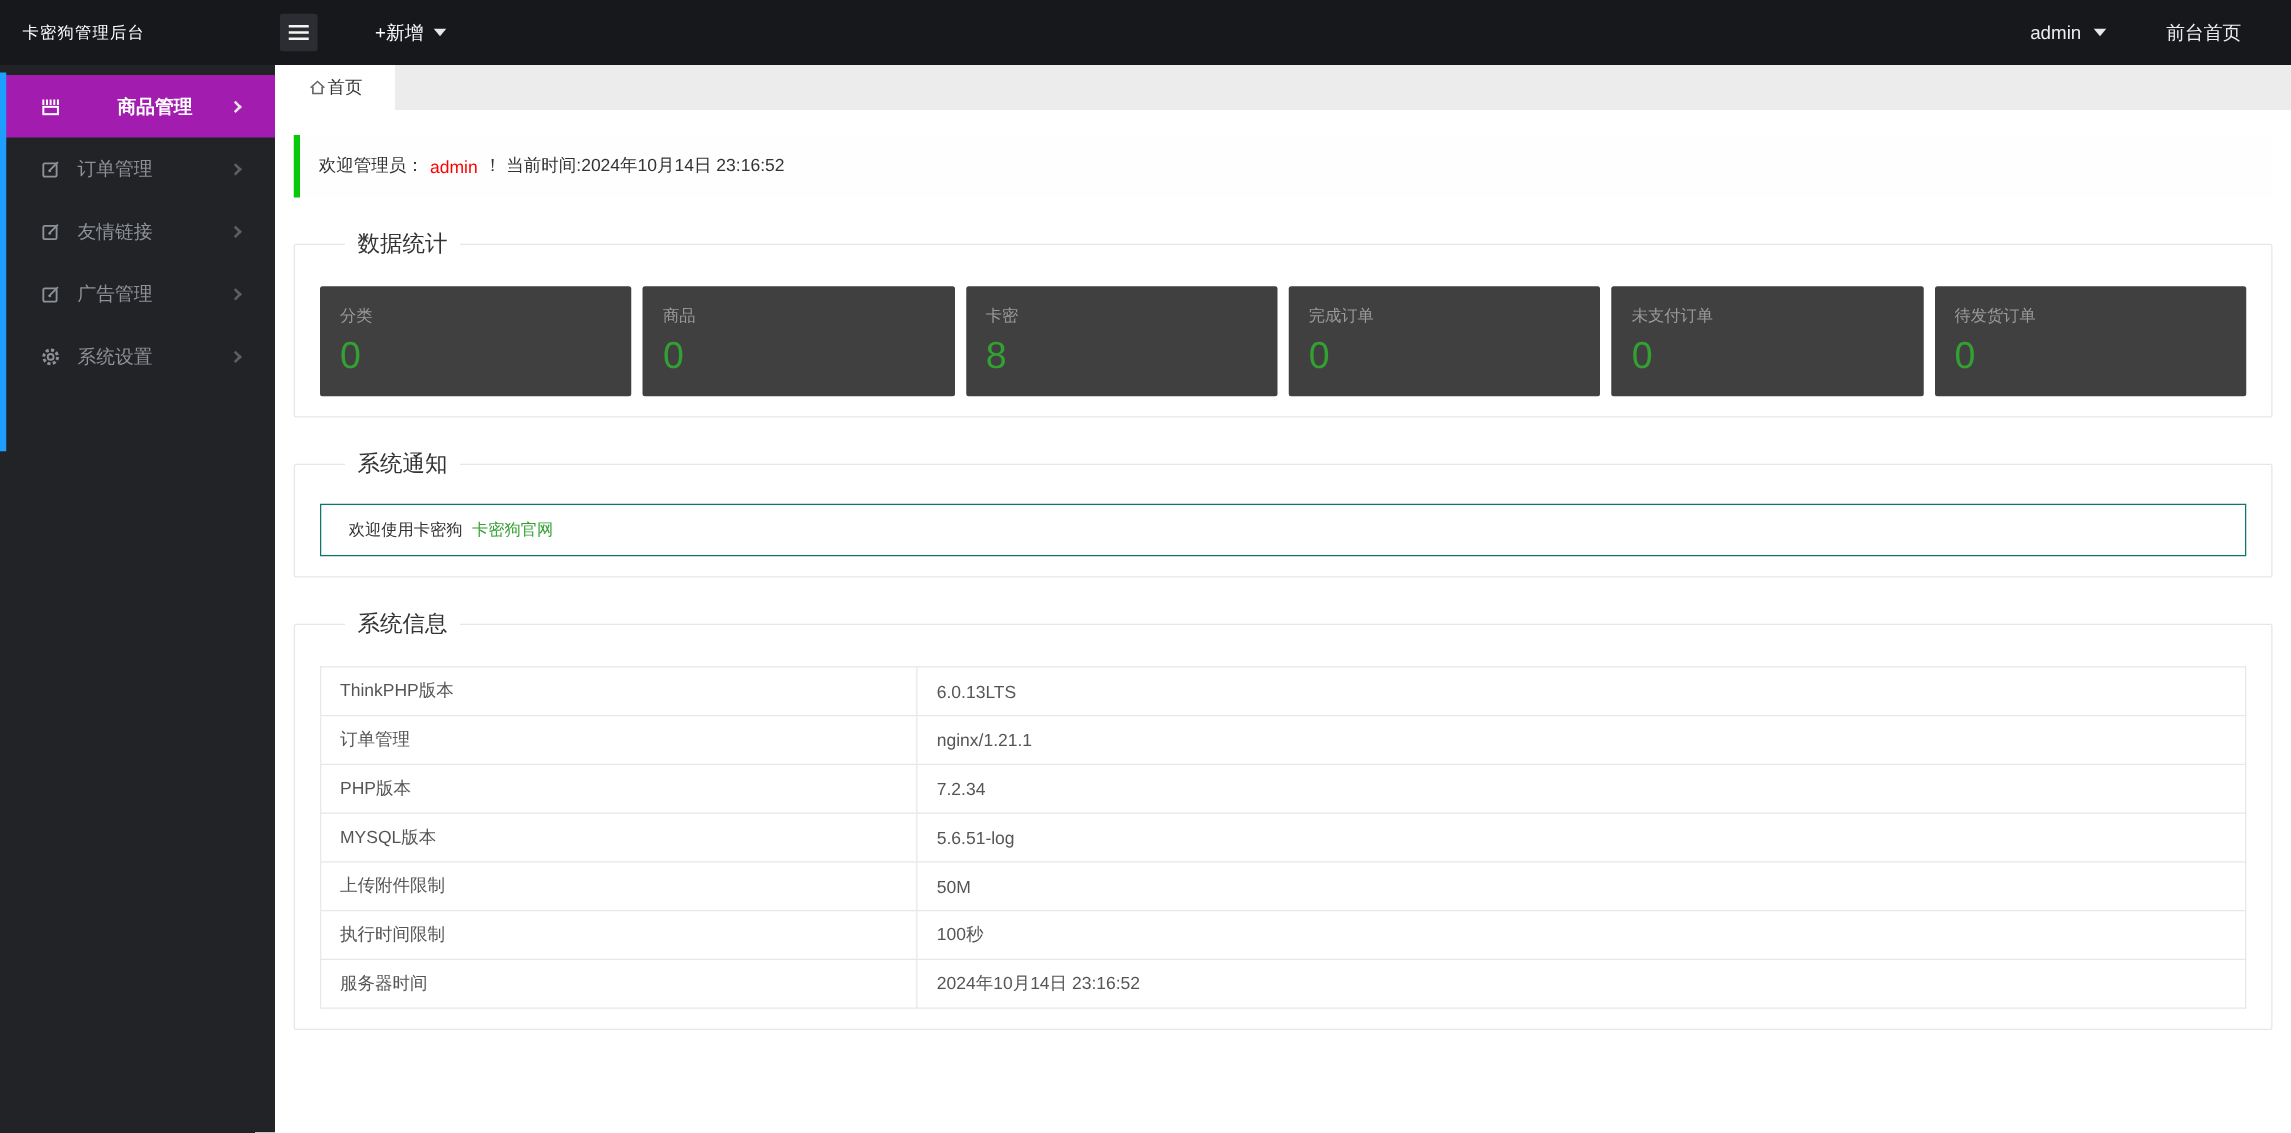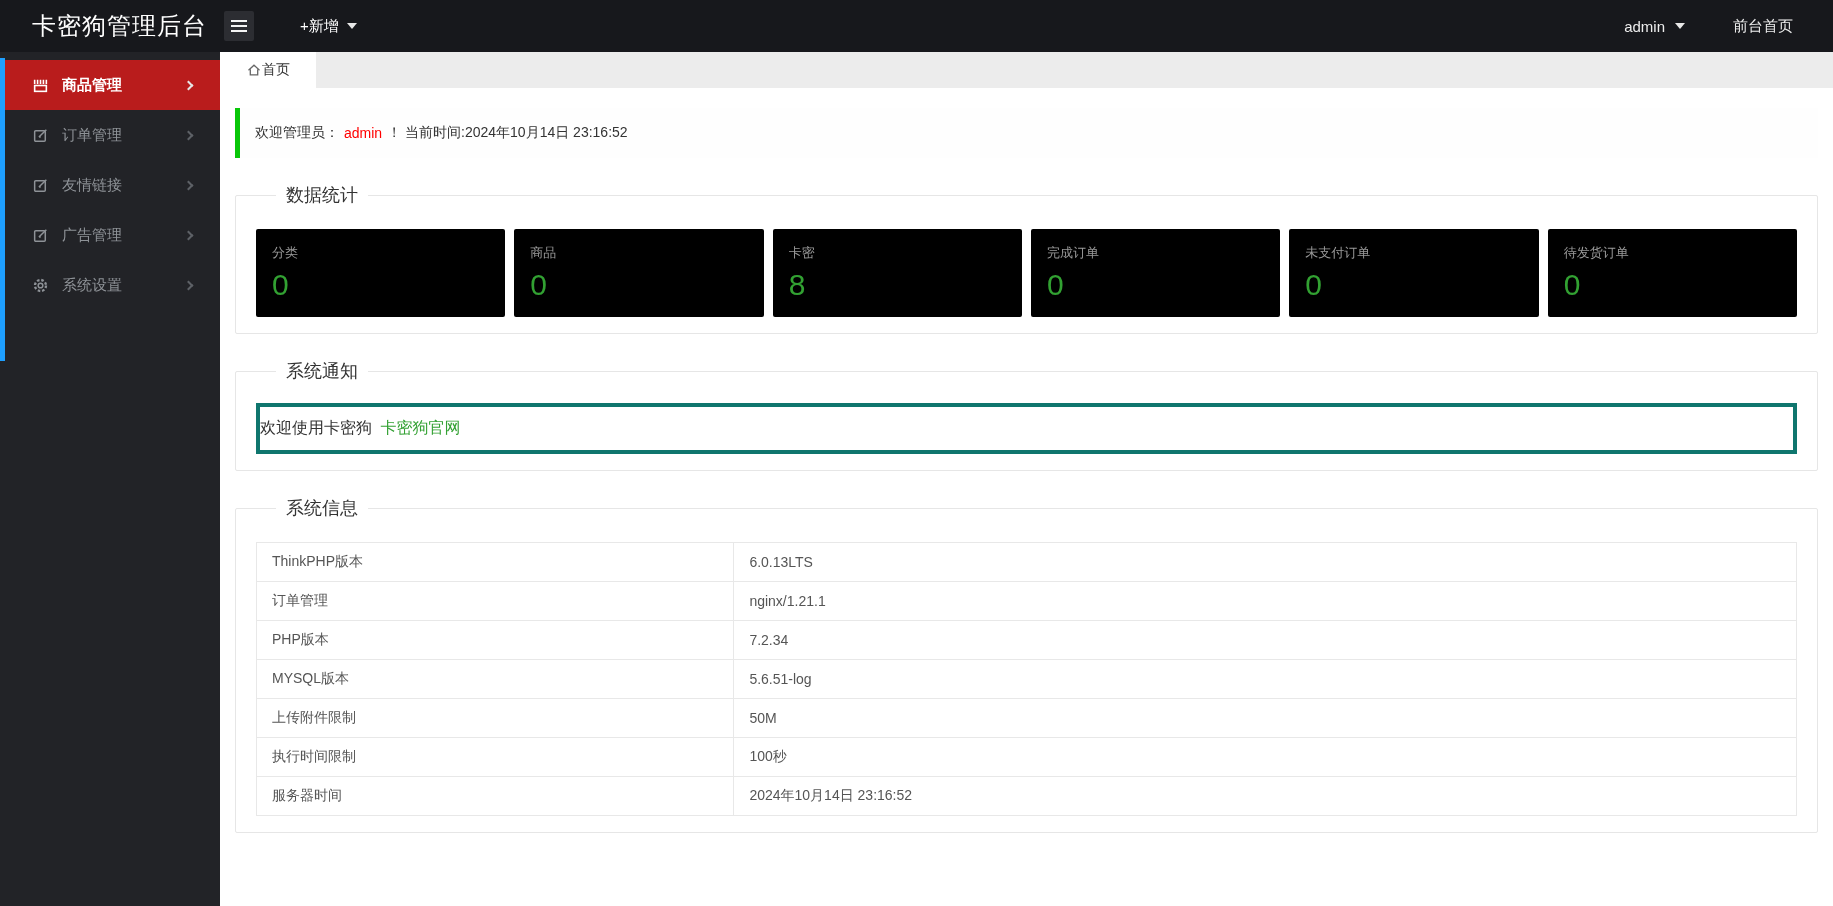--- a/index.html
+++ b/index.html
@@ -3,21 +3,21 @@
 <meta charset="utf-8">
 <style>
   * { margin:0; padding:0; box-sizing:border-box; }
   html,body { width:1833px; height:906px; overflow:hidden; background:#fff;
     font-family:"Liberation Sans","DejaVu Sans",sans-serif; }
   #app { position:relative; width:1833px; height:906px; }
 
   
   .header { position:absolute; top:0; left:0; right:0; height:52px; background:#17181c;
     display:flex; align-items:center; color:#fff; z-index:30; }
-  .logo { width:220px; padding-left:32px; font-size:24px; color:#fff; letter-spacing:1px; white-space:nowrap; }
+  .logo { width:220px; padding-left:18px; font-size:13px; color:#fff; letter-spacing:1px; white-space:nowrap; }
   .menu-toggle { width:30px; height:30px; margin-left:4px; background:#2c2d32; border-radius:2px;
     display:flex; align-items:center; justify-content:center; flex-direction:column; gap:3px; cursor:pointer; }
   .menu-toggle i { display:block; width:16px; height:2px; background:#f5f5f5; }
   .add-btn { margin-left:46px; display:flex; align-items:center; gap:8px; font-size:15px; color:#fff; cursor:pointer; }
   .caret { width:0; height:0; border-left:5px solid transparent; border-right:5px solid transparent;
     border-top:6px solid #e8e8e8; display:inline-block; }
   .header-spacer { flex:1; }
   .user-dd { display:flex; align-items:center; gap:10px; font-size:15px; color:#ededed; cursor:pointer; }
   .front-link { margin-left:48px; margin-right:40px; font-size:15px; color:#ededed; cursor:pointer; text-decoration:none; }
 
@@ -28,21 +28,21 @@
   .menu-item { position:relative; height:50px; display:flex; align-items:center; padding-left:32px; cursor:pointer; }
   .menu-item .mi-icon { width:17px; height:17px; margin-right:13px; flex:0 0 auto; }
   .menu-item .mi-label { font-size:15px; color:#8e9297; }
   .menu-item .chev { position:absolute; right:28px; width:7px; height:7px;
     border-top:2px solid #5d6166; border-right:2px solid #5d6166; transform:rotate(45deg); }
   .menu-item svg { stroke:#8e9297; fill:none; }
   .menu-item.hovered { background:#2e333b; }
   .menu-item.hovered .mi-label { color:#fff; font-weight:bold; }
   .menu-item.hovered svg { stroke:#e8eaee; }
   .menu-item.hovered .chev { border-color:#bfd3ea; }
-  .menu-item.opened { background:#b91c1c; }
+  .menu-item.opened { background:#a21caf;gap:32px; }
   .menu-item.opened .mi-label { color:#fff; font-weight:bold; }
   .menu-item.opened svg { stroke:#fff; }
   .menu-item.opened .chev { border-color:#e6e6e6; }
 
   
   .tabbar { position:absolute; left:220px; top:52px; right:0; height:36px; background:#ececec; z-index:10; }
   .tab-active { width:96px; height:36px; background:#fff; display:flex; align-items:center; justify-content:center;
     gap:0; font-size:14px; color:#333; cursor:pointer; }
   .tab-active svg { stroke:#666; fill:none; }
 
@@ -50,25 +50,25 @@
   .main { position:absolute; left:220px; top:88px; right:0; bottom:0; background:#fff; padding:0 15px; overflow:hidden; }
 
   .alert { margin-top:20px; height:50px; background:#fefefe; border-left:5px solid #09c709;
     display:flex; align-items:center; padding-left:15px; font-size:14px; color:#333; }
   .alert .uname { color:#ff0000; margin:0 5px; }
 
   fieldset.field { border:1px solid #e6e6e6; border-radius:2px; margin-top:25px; padding:18px 20px 16px; }
   fieldset.field legend { font-size:18px; color:#333; padding:0 10px; margin-left:20px; }
 
   .cards { display:flex; gap:9px; margin-top:4px; }
-  .card { flex:1; height:88px; background:#000000; border-radius:2px; padding:15px 16px; }
+  .card { flex:1; height:88px; background:#404040; border-radius:2px; padding:15px 16px; }
   .card .c-label { font-size:13px; color:#9a9a9a; }
   .card .c-value { font-size:30px; color:#32a132; margin-top:8px; line-height:1; font-weight:400; }
 
-  .notice-box { border:4px solid #0f766e; padding:11px 0; font-size:16px; color:#333; margin-top:2px; }
+  .notice-box { border:1px solid #0f766e; padding:11px 22px; font-size:13px; color:#333; margin-top:2px; }
   .notice-box a { color:#33a133; text-decoration:none; margin-left:4px; cursor:pointer; }
 
   table.sysinfo { width:100%; border-collapse:collapse; margin-top:4px; }
   table.sysinfo td { border:1px solid #e8e8e8; height:39px; padding:0 15px; font-size:14px; color:#555; }
   table.sysinfo td.k { width:31%; }
 </style>
 </head>
 <body>
 
 <div id="app">

